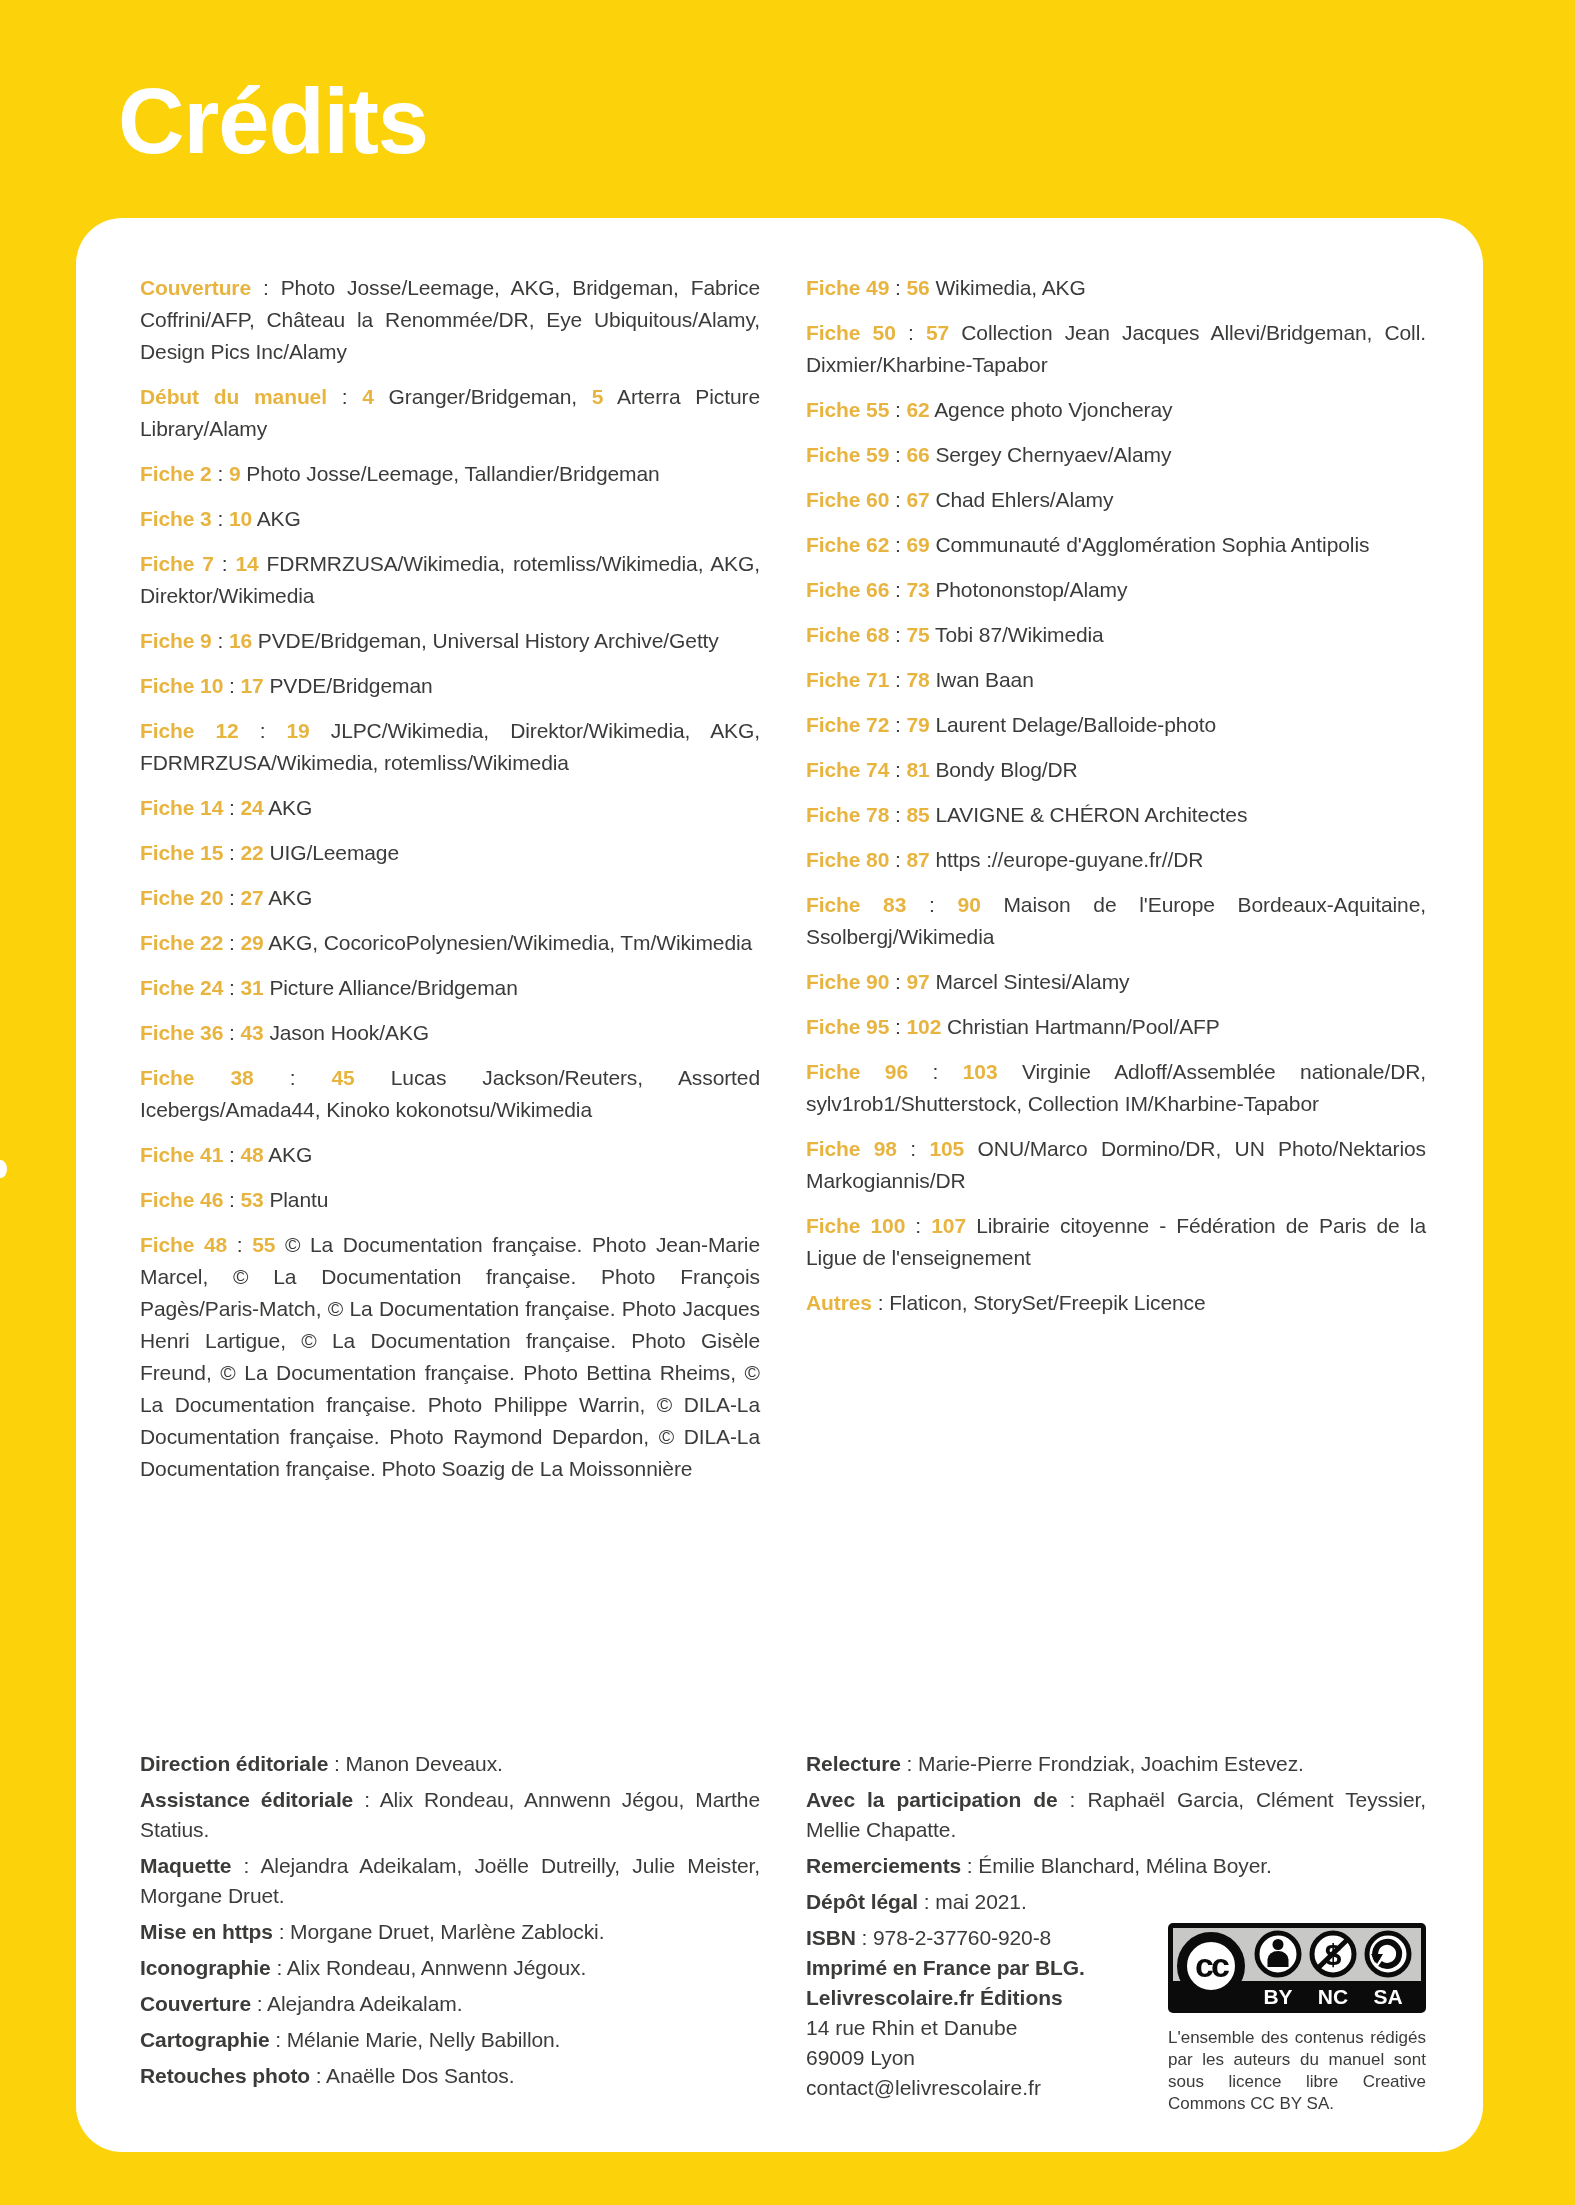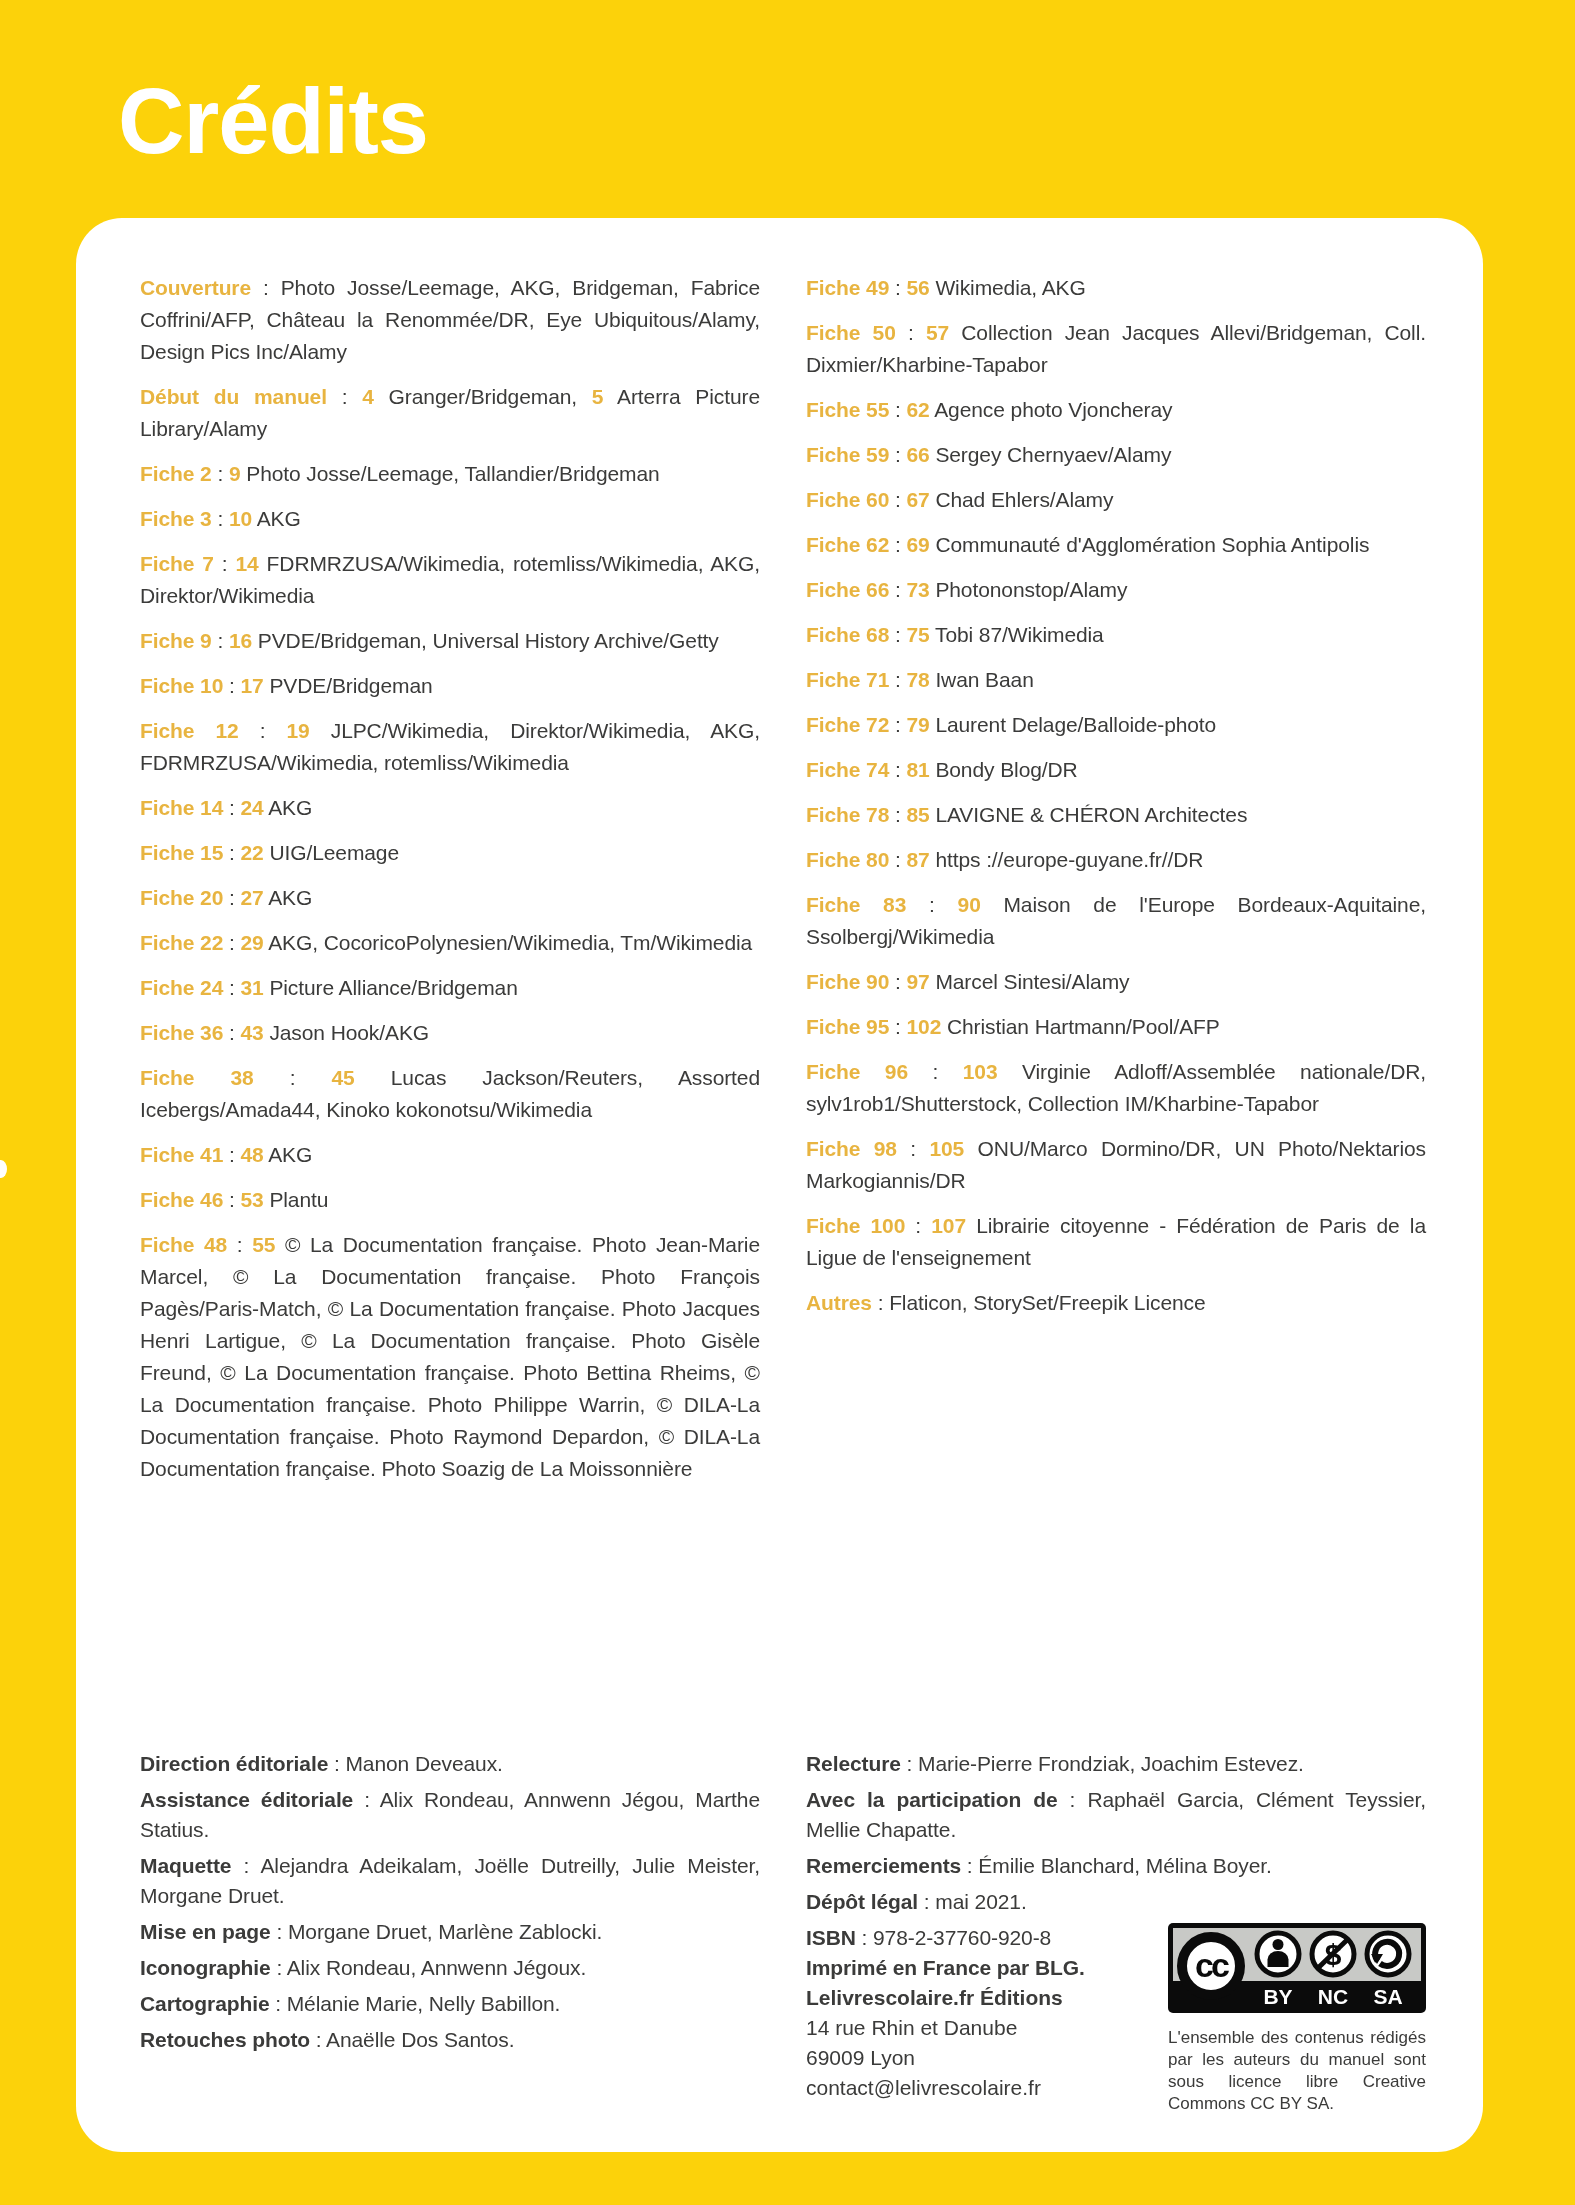--- a/index.html
+++ b/index.html
@@ -140,22 +140,23 @@
         <p class="entry"><span class="lbl">Fiche 100</span><span class="colon"> : </span><span class="num">107</span><span class="txt"> Librairie citoyenne - Fédération de Paris de la Ligue de l'enseignement</span></p>
         <p class="entry"><span class="lbl">Autres</span><span class="colon"> : </span><span class="txt">Flaticon, StorySet/Freepik Licence</span></p>
       </div>
   </div>
 
   <div class="colophon">
     <div id="colophon-left">
         <p class="centry"><span class="clbl">Direction éditoriale</span><span class="colon"> : </span><span class="ctxt">Manon Deveaux.</span></p>
         <p class="centry"><span class="clbl">Assistance éditoriale</span><span class="colon"> : </span><span class="ctxt">Alix Rondeau, Annwenn Jégou, Marthe Statius.</span></p>
         <p class="centry"><span class="clbl">Maquette</span><span class="colon"> : </span><span class="ctxt">Alejandra Adeikalam, Joëlle Dutreilly, Julie Meister, Morgane Druet.</span></p>
-        <p class="centry"><span class="clbl">Mise en page</span><span class="colon"> : </span><span class="ctxt">Morgane Druet, Marlène Zablocki.</span></p>
+        <p class="centry"><span class="clbl">Mise en https</span><span class="colon"> : </span><span class="ctxt">Morgane Druet, Marlène Zablocki.</span></p>
         <p class="centry"><span class="clbl">Iconographie</span><span class="colon"> : </span><span class="ctxt">Alix Rondeau, Annwenn Jégoux.</span></p>
+        <p class="centry"><span class="clbl">Couverture</span><span class="colon"> : </span><span class="ctxt">Alejandra Adeikalam.</span></p>
         <p class="centry"><span class="clbl">Cartographie</span><span class="colon"> : </span><span class="ctxt">Mélanie Marie, Nelly Babillon.</span></p>
         <p class="centry"><span class="clbl">Retouches photo</span><span class="colon"> : </span><span class="ctxt">Anaëlle Dos Santos.</span></p>
       </div>
     <div>
       <div id="colophon-right-top">
           <p class="centry"><span class="clbl">Relecture</span><span class="colon"> : </span><span class="ctxt">Marie-Pierre Frondziak, Joachim Estevez.</span></p>
           <p class="centry"><span class="clbl">Avec la participation de</span><span class="colon"> : </span><span class="ctxt">Raphaël Garcia, Clément Teyssier, Mellie Chapatte.</span></p>
           <p class="centry"><span class="clbl">Remerciements</span><span class="colon"> : </span><span class="ctxt">Émilie Blanchard, Mélina Boyer.</span></p>
           <p class="centry"><span class="clbl">Dépôt légal</span><span class="colon"> : </span><span class="ctxt">mai 2021.</span></p>
         </div>

